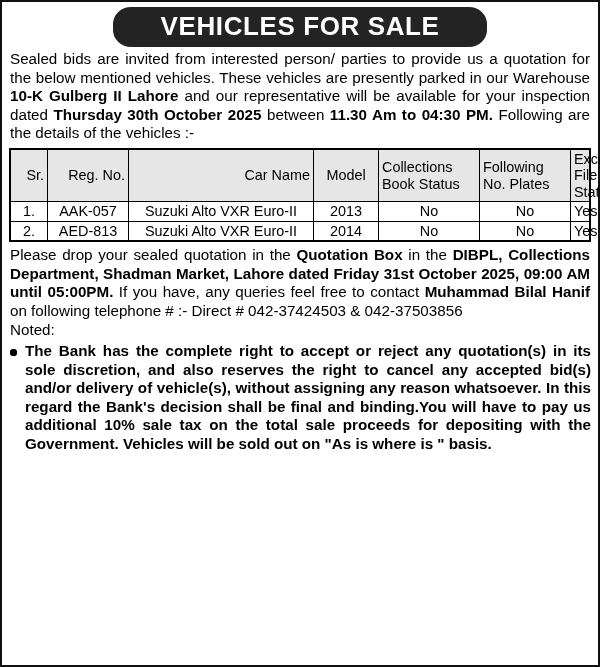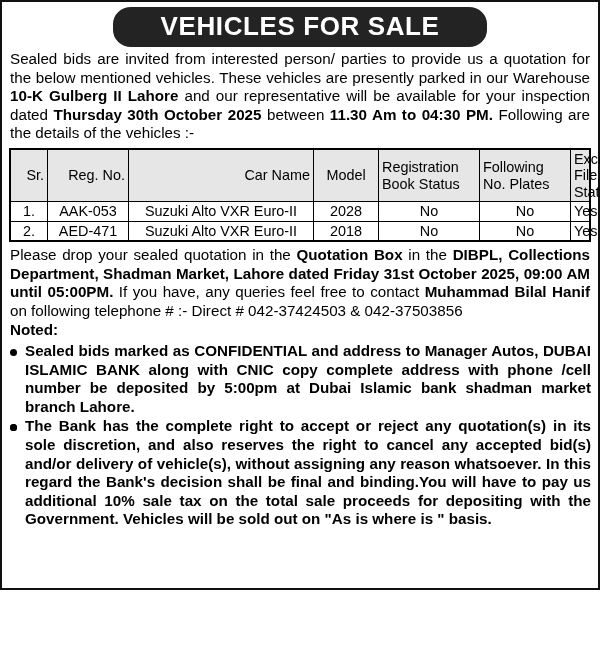--- a/index.html
+++ b/index.html
@@ -10,21 +10,21 @@
   body {
     width: 600px;
     height: 667px;
     font-family: "Liberation Sans", sans-serif;
     color: #000000;
     overflow: hidden;
   }
   .page {
     box-sizing: border-box;
     width: 600px;
-    height: 590px;
+    height: 667px;
     border: 2px solid #111111;
     padding: 3px 7px 0 7px;
     background: #ffffff;
   }
   
   .banner-wrap {
     display: flex;
     justify-content: center;
     margin: 2px 0 3px 0;
   }
@@ -48,21 +48,21 @@
     text-justify: inter-word;
     margin: 0;
     padding: 0 1px 0 1px;
   }
   .para b { font-weight: bold; }
   .para-intro { margin-bottom: 0; }
   .para-drop { margin-top: 0; }
   .noted {
     font-size: 15.2px;
     line-height: 18.6px;
-    font-weight: bold;
+    font-weight: normal;
     margin: 1px 0 2px 1px;
   }
   
   table.vehicles {
     border-collapse: collapse;
     width: 100%;
     margin: 5px 0 4px 0;
     border: 2px solid #000000;
     font-size: 14.4px;
     table-layout: fixed;
@@ -127,50 +127,49 @@
 
   <p class="para para-intro"><span>Sealed bids are invited from interested person/ parties to provide us a quotation for the below mentioned vehicles. These vehicles are presently parked in our Warehouse </span><b>10-K Gulberg II Lahore</b><span> and our representative will be available for your inspection dated </span><b>Thursday 30th October 2025</b><span> between </span><b>11.30 Am to 04:30 PM.</b><span> Following are the details of the vehicles :-</span></p>
 
   <table class="vehicles">
     <thead>
       <tr>
         <th class="th-sr">Sr.</th>
         <th class="th-reg">Reg. No.</th>
         <th class="th-car">Car Name</th>
         <th class="th-model">Model</th>
-        <th class="th-regbook">Registration Book Status</th>
+        <th class="th-regbook">Collections Book Status</th>
         <th class="th-plates">Following No. Plates</th>
         <th class="th-excise">Excise File Status</th>
       </tr>
     </thead>
     <tbody>
       <tr>
         <td class="c-sr">1.</td>
-        <td class="c-reg">AAK-053</td>
+        <td class="c-reg">AAK-057</td>
         <td class="c-car">Suzuki Alto VXR Euro-II</td>
-        <td class="c-model">2028</td>
+        <td class="c-model">2013</td>
         <td class="c-mid">No</td>
         <td class="c-mid">No</td>
         <td class="c-mid">Yes</td>
       </tr>
       <tr>
         <td class="c-sr">2.</td>
-        <td class="c-reg">AED-471</td>
+        <td class="c-reg">AED-813</td>
         <td class="c-car">Suzuki Alto VXR Euro-II</td>
-        <td class="c-model">2018</td>
+        <td class="c-model">2014</td>
         <td class="c-mid">No</td>
         <td class="c-mid">No</td>
         <td class="c-mid">Yes</td>
       </tr>
     </tbody>
   </table>
 
   <p class="para para-drop"><span>Please drop your sealed quotation in the </span><b>Quotation Box</b><span> in the </span><b>DIBPL, Collections Department, Shadman Market, Lahore dated Friday 31st October 2025, 09:00 AM until 05:00PM.</b><span> If you have, any queries feel free to contact </span><b>Muhammad Bilal Hanif</b><span> on following telephone # :- Direct # 042-37424503 &amp; 042-37503856</span></p>
 
   <div class="noted">Noted:</div>
 
   <ul class="notes">
-    <li><span class="dot"></span><span>Sealed bids marked as CONFIDENTIAL and address to Manager Autos, DUBAI ISLAMIC BANK along with CNIC copy complete address with phone /cell number be deposited by 5:00pm at Dubai Islamic bank shadman market branch Lahore.</span></li>
     <li><span class="dot"></span></li>
     <li><span class="dot"></span><span>The Bank has the complete right to accept or reject any quotation(s) in its sole discretion, and also reserves the right to cancel any accepted bid(s) and/or delivery of vehicle(s), without assigning any reason whatsoever. In this regard the Bank's decision shall be final and binding.You will have to pay us additional 10% sale tax on the total sale proceeds for depositing with the Government. Vehicles will be sold out on "As is where is " basis.</span></li>
   </ul>
 
 </div>
 
 </body></html>

